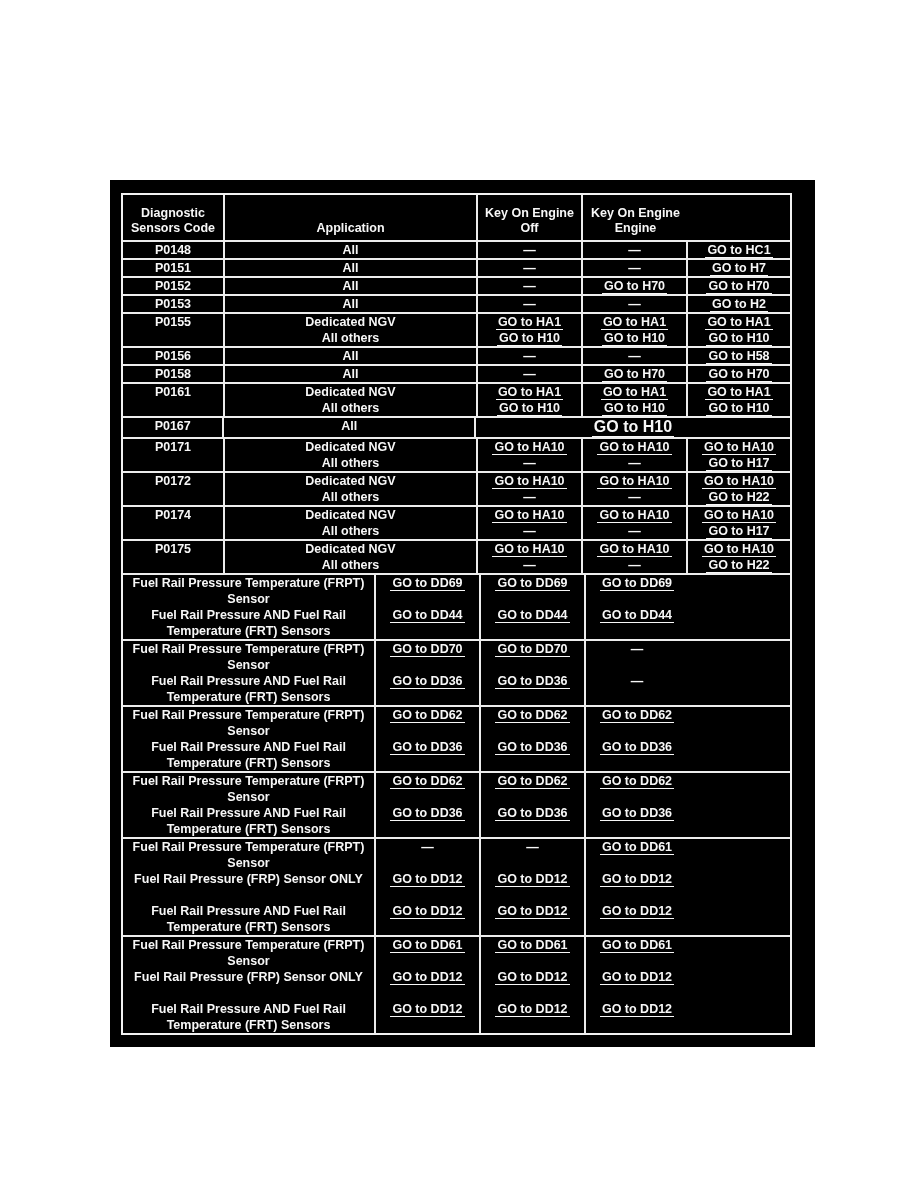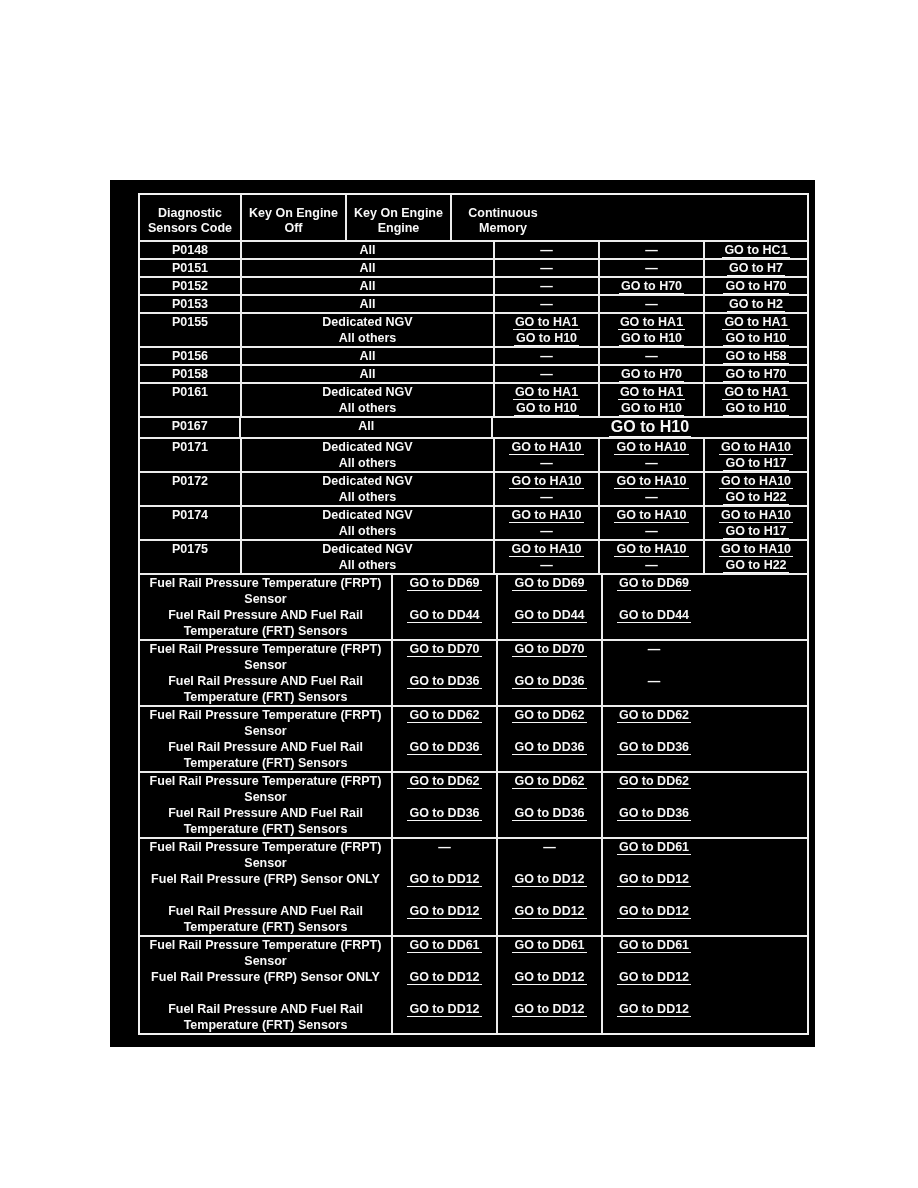--- a/index.html
+++ b/index.html
@@ -7,21 +7,21 @@
   body {
     width:918px; height:1188px; position:relative; overflow:hidden;
     font-family:"Liberation Sans", sans-serif;
   }
   .canvas { position:absolute; left:0; top:0; width:918px; height:1188px; background:#ffffff; }
   .plate {
     position:absolute; left:110px; top:180px; width:705px; height:867px;
     background:#000000;
   }
   .dtc-table {
-    position:absolute; left:28px; top:13px; width:671px;
+    position:absolute; left:11px; top:13px; width:671px;
     border:2px solid #f2f2f2;
     color:#f7f7f7; font-weight:700;
   }
   .hrow { display:flex; height:45px; background:#000; }
   .brow { display:flex; border-top:2px solid #ececec; background:#000; }
   .cell { border-right:2px solid #ececec; overflow:hidden; }
   .cell:last-child { border-right:none; }
   .c0 { width:102px; } .c1 { width:253px; }
   .c2 { width:105px; } .c3 { width:105px; } .c4 { width:102px; }
   .cm3 { width:316px; }
@@ -45,31 +45,30 @@
 <body>
 
 <div class="canvas">
   <div class="plate">
     <div class="dtc-table">
         <div class="hrow">
           <div class="cell hcell c0">
             <div class="hline">Diagnostic</div>
             <div class="hline">Sensors Code</div>
           </div>
+          <div class="cell hcell c1">
+            <div class="hline">Application</div>
+          </div>
           <div class="cell hcell c2">
             <div class="hline">Key On Engine</div>
             <div class="hline">Off</div>
           </div>
           <div class="cell hcell c3">
             <div class="hline">Key On Engine</div>
             <div class="hline">Engine</div>
-          </div>
-          <div class="cell hcell c4">
-            <div class="hline">Continuous</div>
-            <div class="hline">Memory</div>
           </div>
         </div>
         <div class="brow">
           <div class="cell c0">
             <div class="code">P0148</div>
           </div>
           <div class="cell c1">
             <div class="group" style="height: 16px;">
               <div class="gline">All</div>
             </div>

